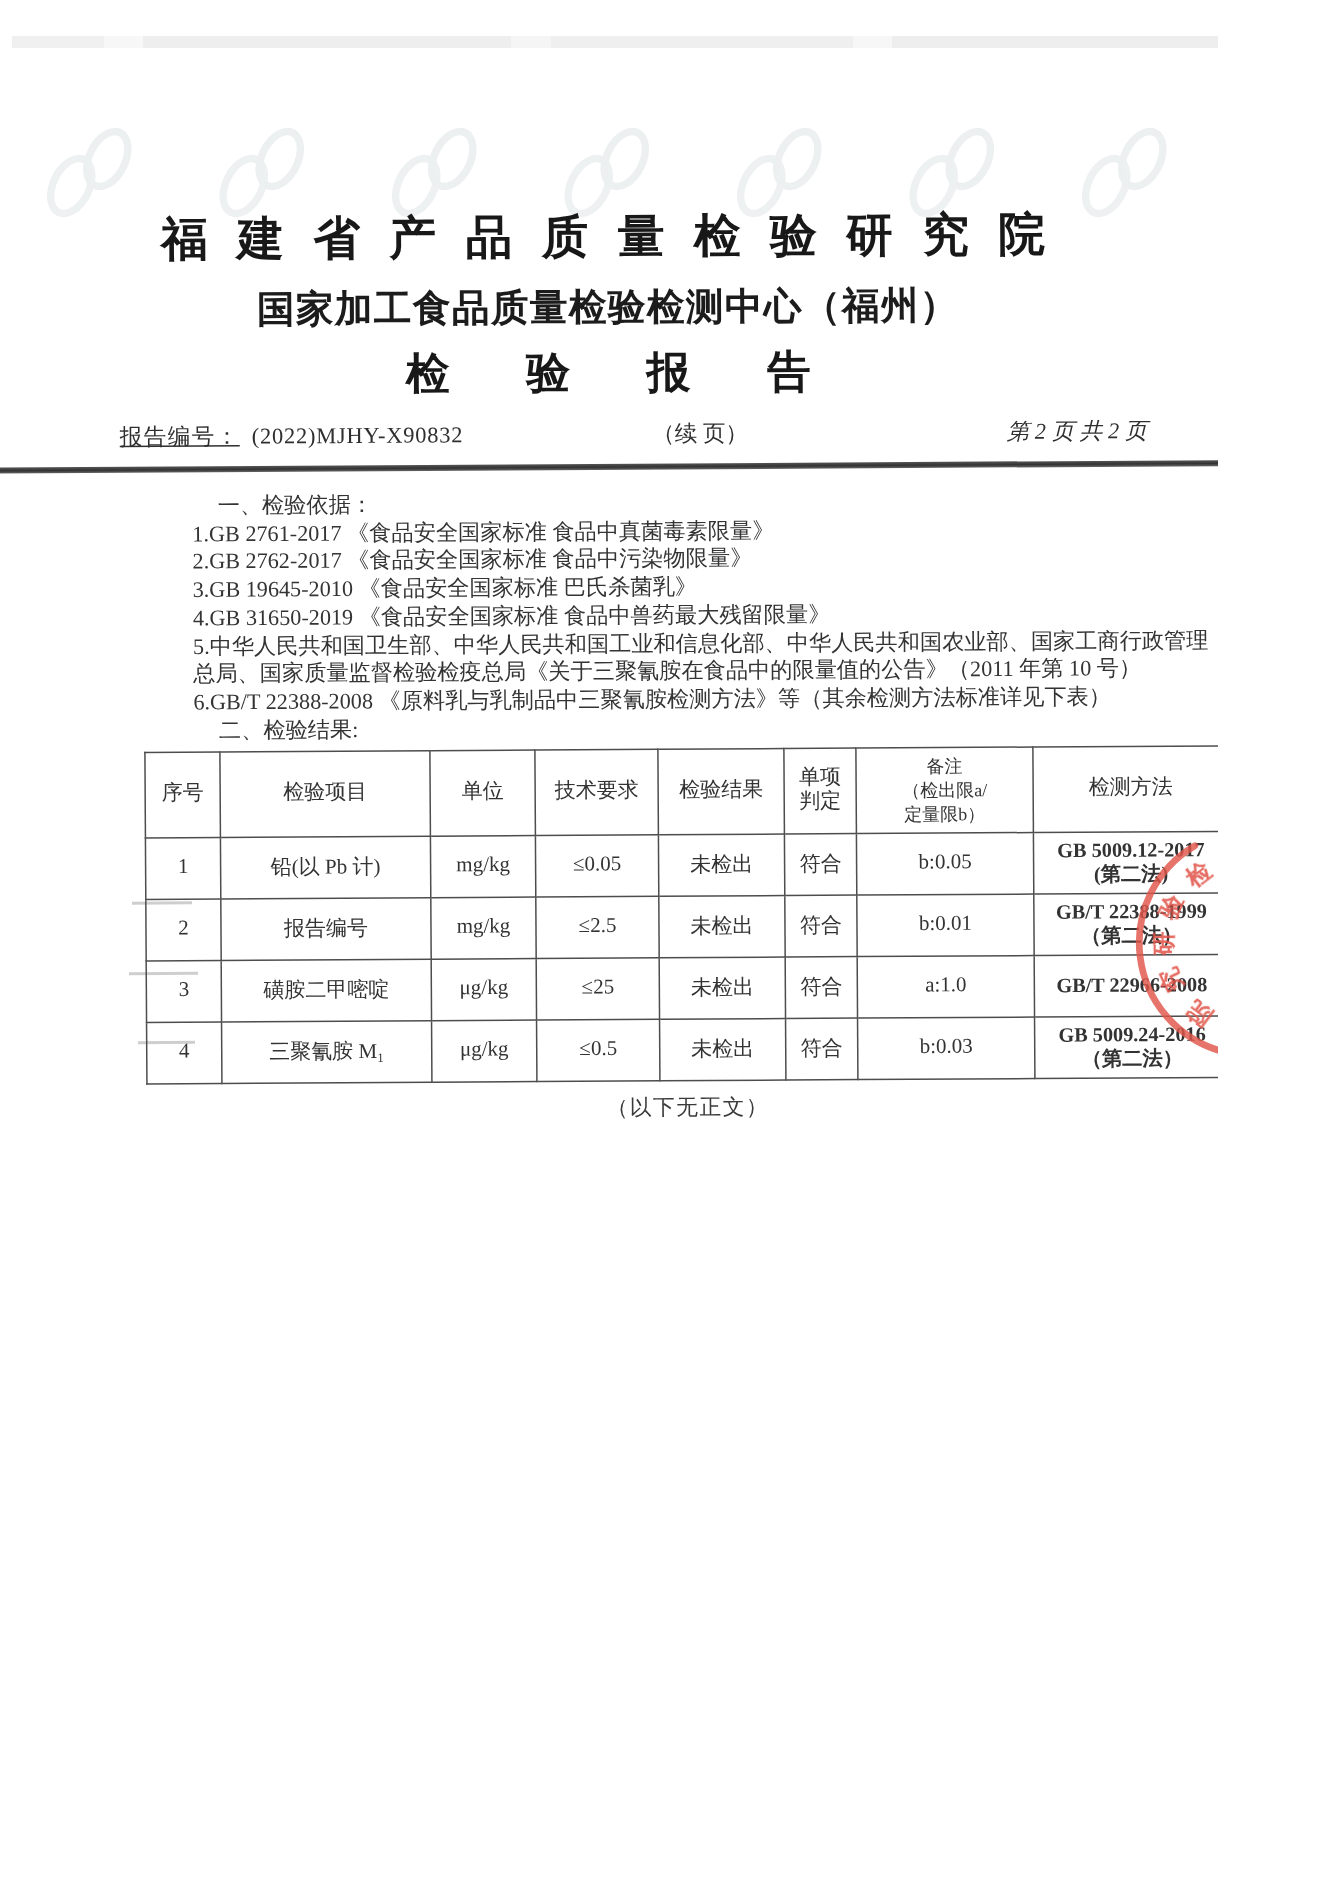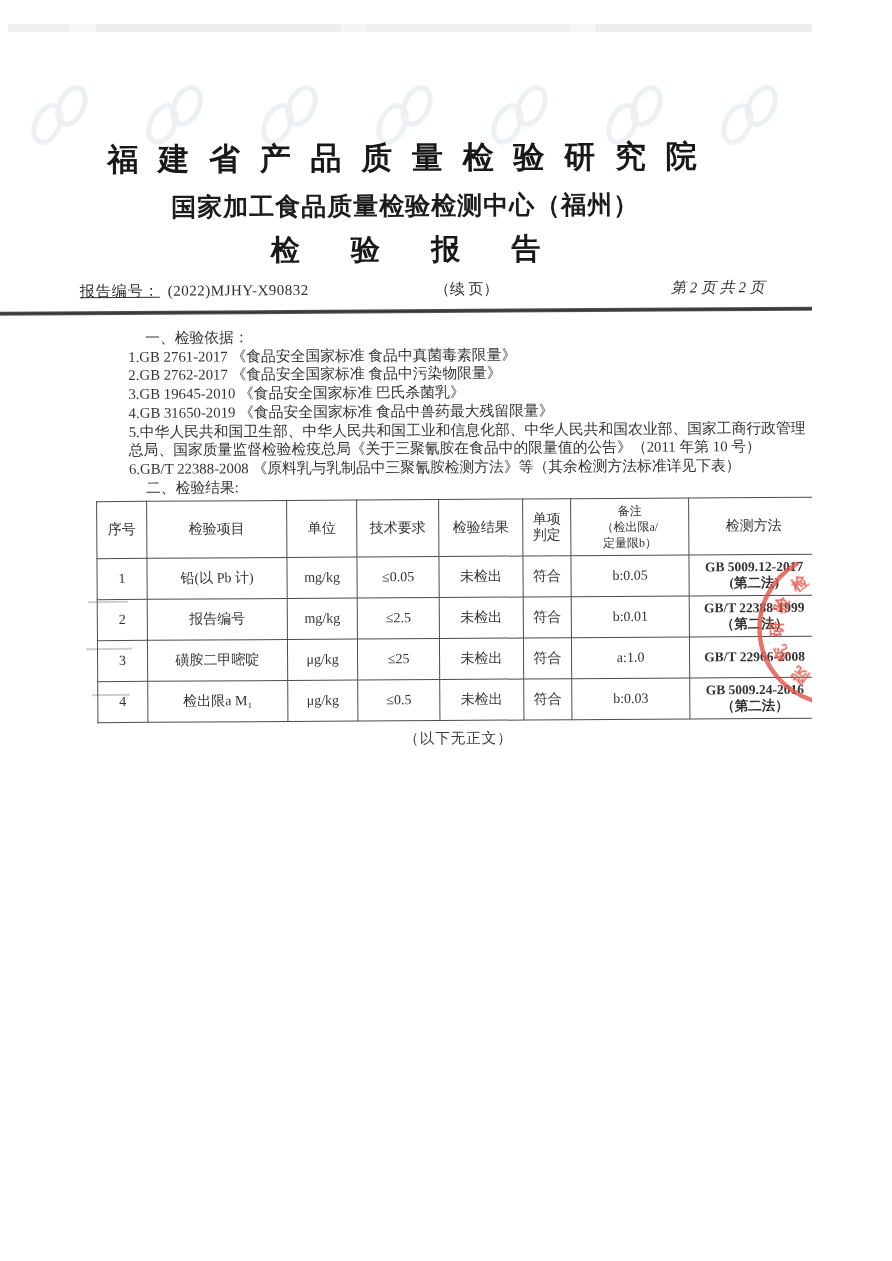--- a/index.html
+++ b/index.html
@@ -189,21 +189,21 @@
           <td class="item">磺胺二甲嘧啶</td>
           <td>μg/kg</td>
           <td>≤25</td>
           <td>未检出</td>
           <td>符合</td>
           <td>a:1.0</td>
           <td class="method pre">GB/T 22966-2008</td>
         </tr>
         <tr>
           <td>4</td>
-          <td class="item">检出限a M₁</td>
+          <td class="item">三聚氰胺 M₁</td>
           <td>μg/kg</td>
           <td>≤0.5</td>
           <td>未检出</td>
           <td>符合</td>
           <td>b:0.03</td>
           <td class="method pre">GB 5009.24-2016
 （第二法）</td>
         </tr>
       </tbody>
     </table>

